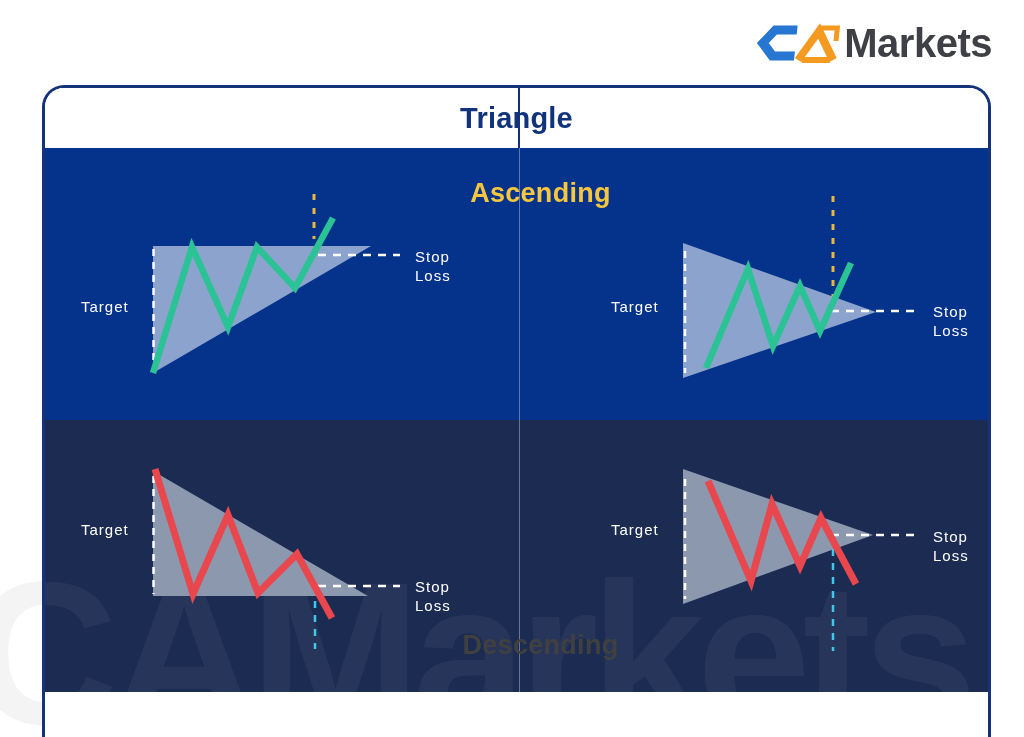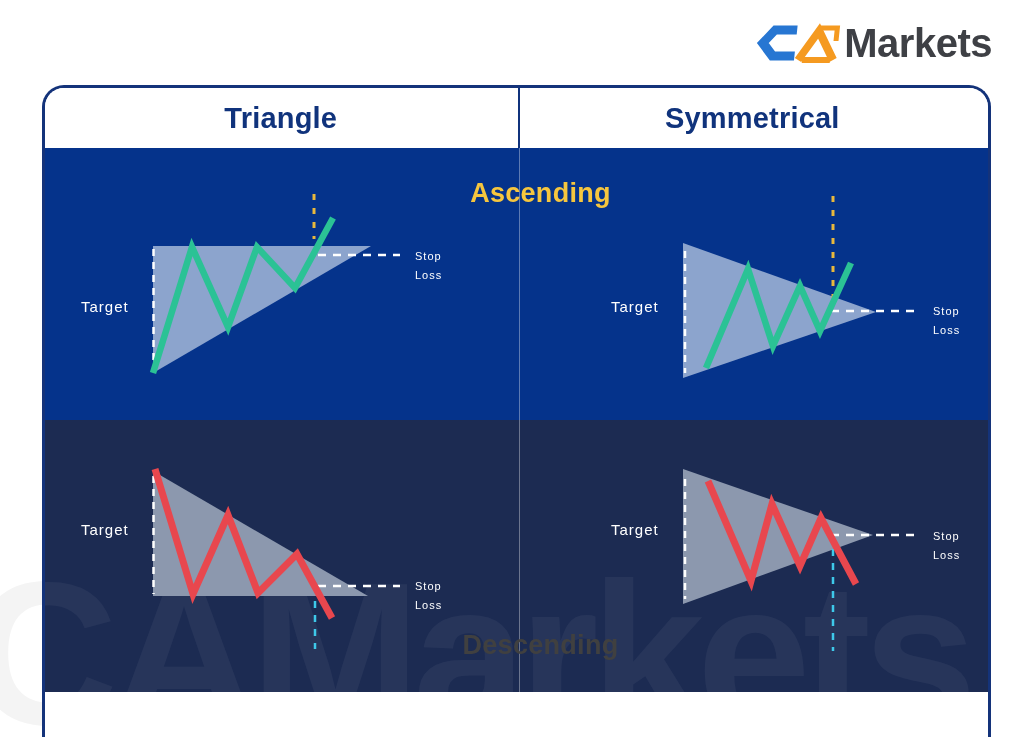--- a/index.html
+++ b/index.html
@@ -77,21 +77,21 @@
   }
   .row-label.ascending  { top:30px;  color:#f6c63e; }
   .row-label.descending { top:482px; color:#404040; }
 
   .target-label {
     position:absolute; width:58px; text-align:left;
     font-size:15px; font-weight:500; color:#ffffff;
     letter-spacing:1px; z-index:3;
   }
   .stoploss-label {
-    position:absolute; font-size:11px; font-weight:500; color:#ffffff;
+    position:absolute; font-size:15px; font-weight:500; color:#ffffff;
     letter-spacing:1px; line-height:19px; z-index:3;
   }
   .tl-target { left:36px;  top:150px; }
   .tr-target { left:566px; top:150px; }
   .bl-target { left:36px;  top:373px; }
   .br-target { left:566px; top:373px; }
   .tl-stop { left:370px; top:99px;  }
   .tr-stop { left:888px; top:154px; }
   .bl-stop { left:370px; top:429px; }
   .br-stop { left:888px; top:379px; }
@@ -110,21 +110,20 @@
       <line x1="48" y1="38" x2="76" y2="38" stroke-width="6" stroke="#f59a20"></line>
     </g>
   </svg>
   <span class="brand-text">Markets</span>
 </div>
 
 <div class="card">
 
   <div class="card-header">
     <div class="col-header">Triangle</div>
-    <div class="col-header">Symmetrical</div>
     <div class="header-divider"></div>
   </div>
 
   <div class="card-body">
     <div class="section top"></div>
     <div class="section bottom"></div>
 
     <div class="watermark inner">CAMarkets</div>
     <div class="body-divider"></div>
 

